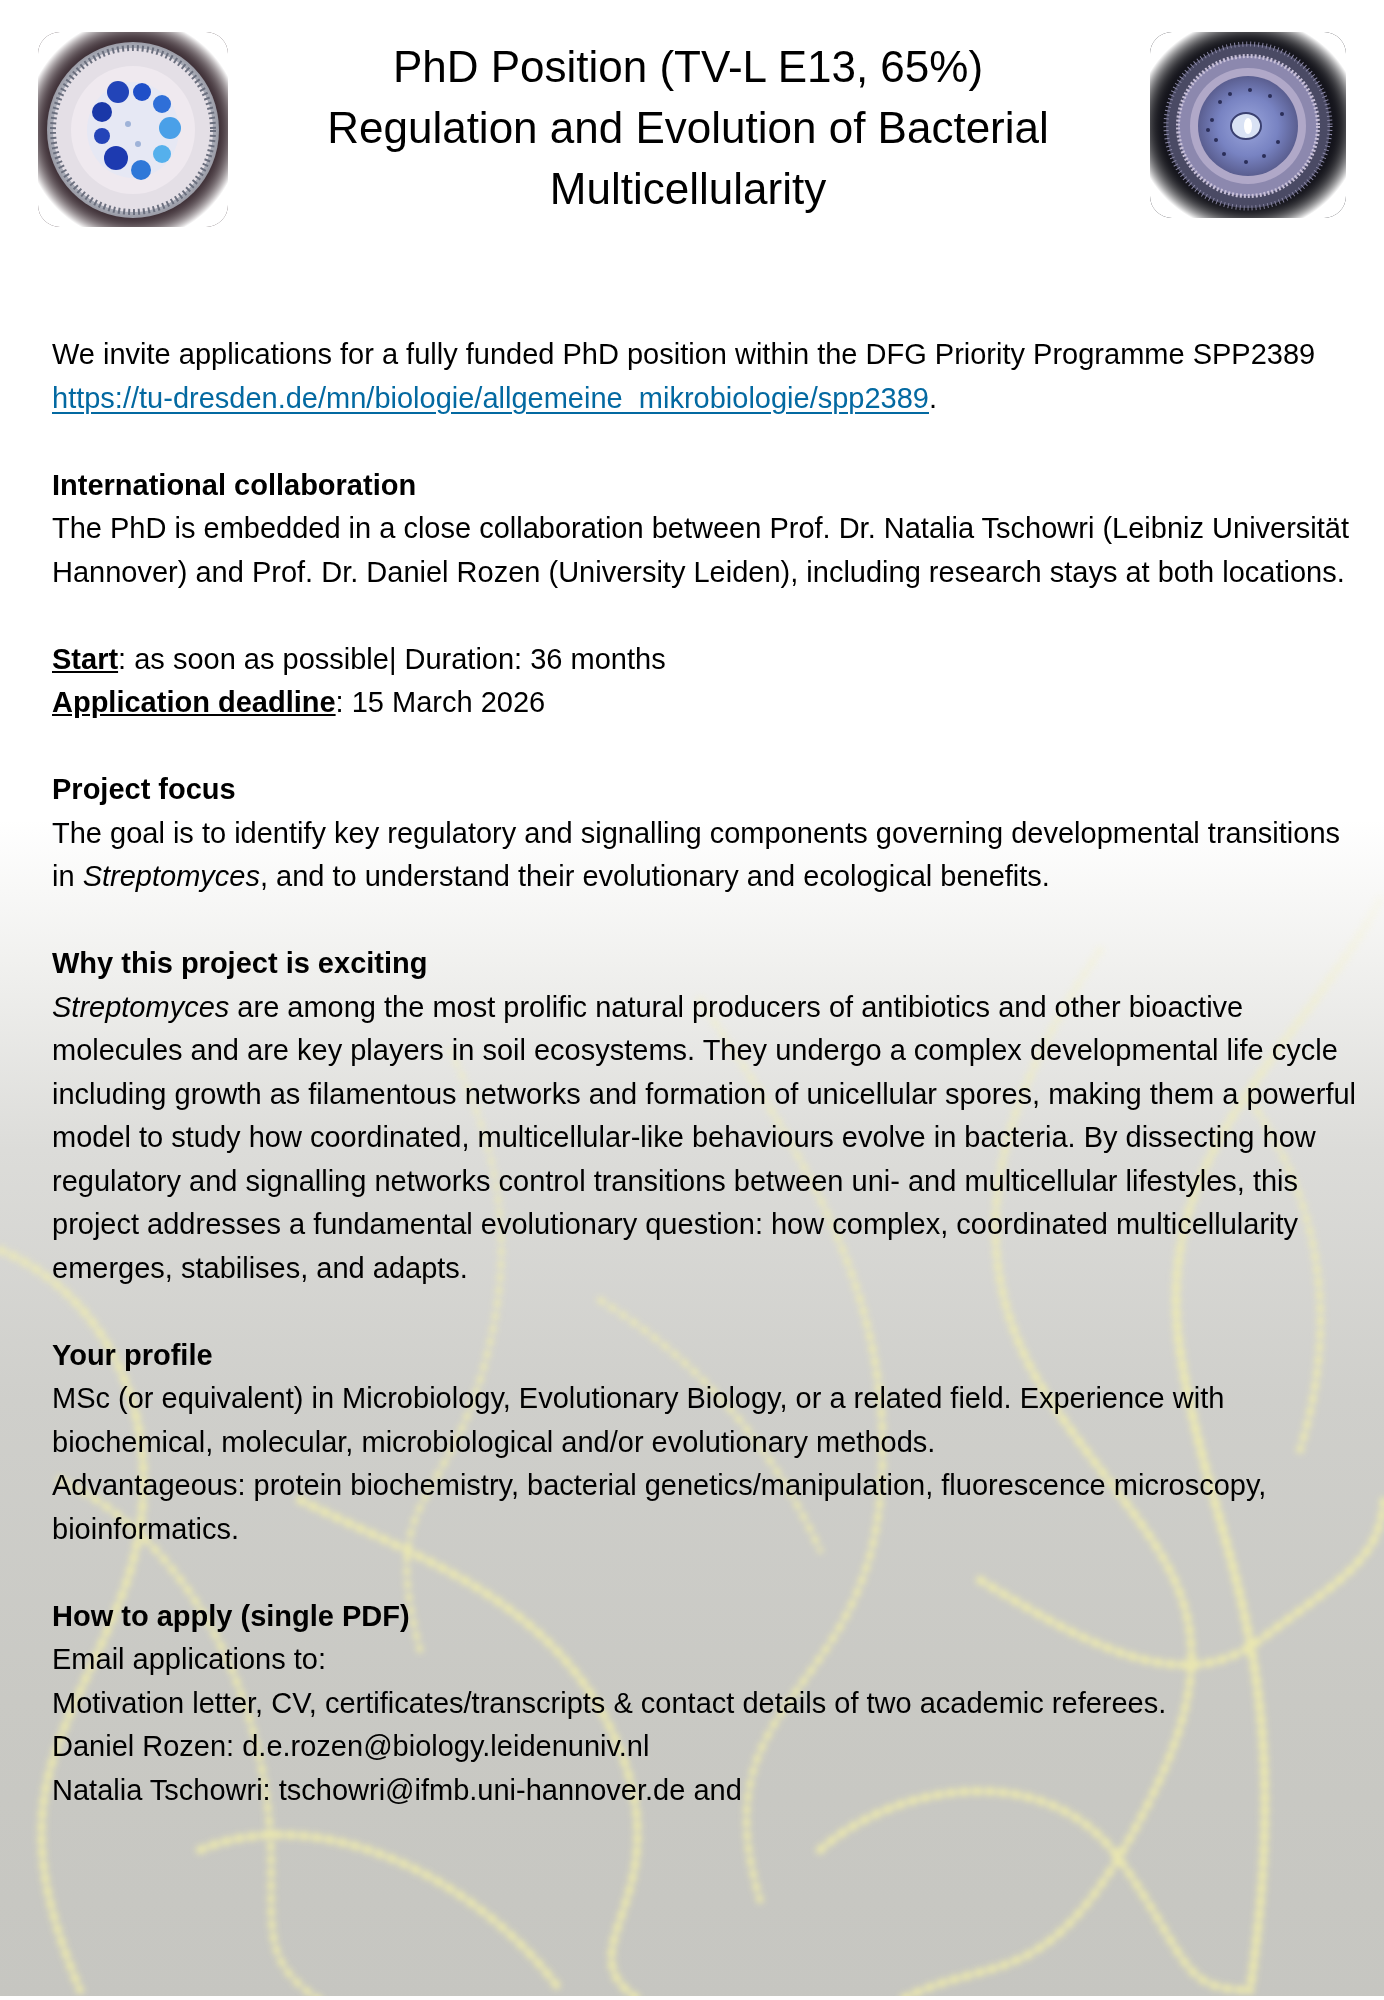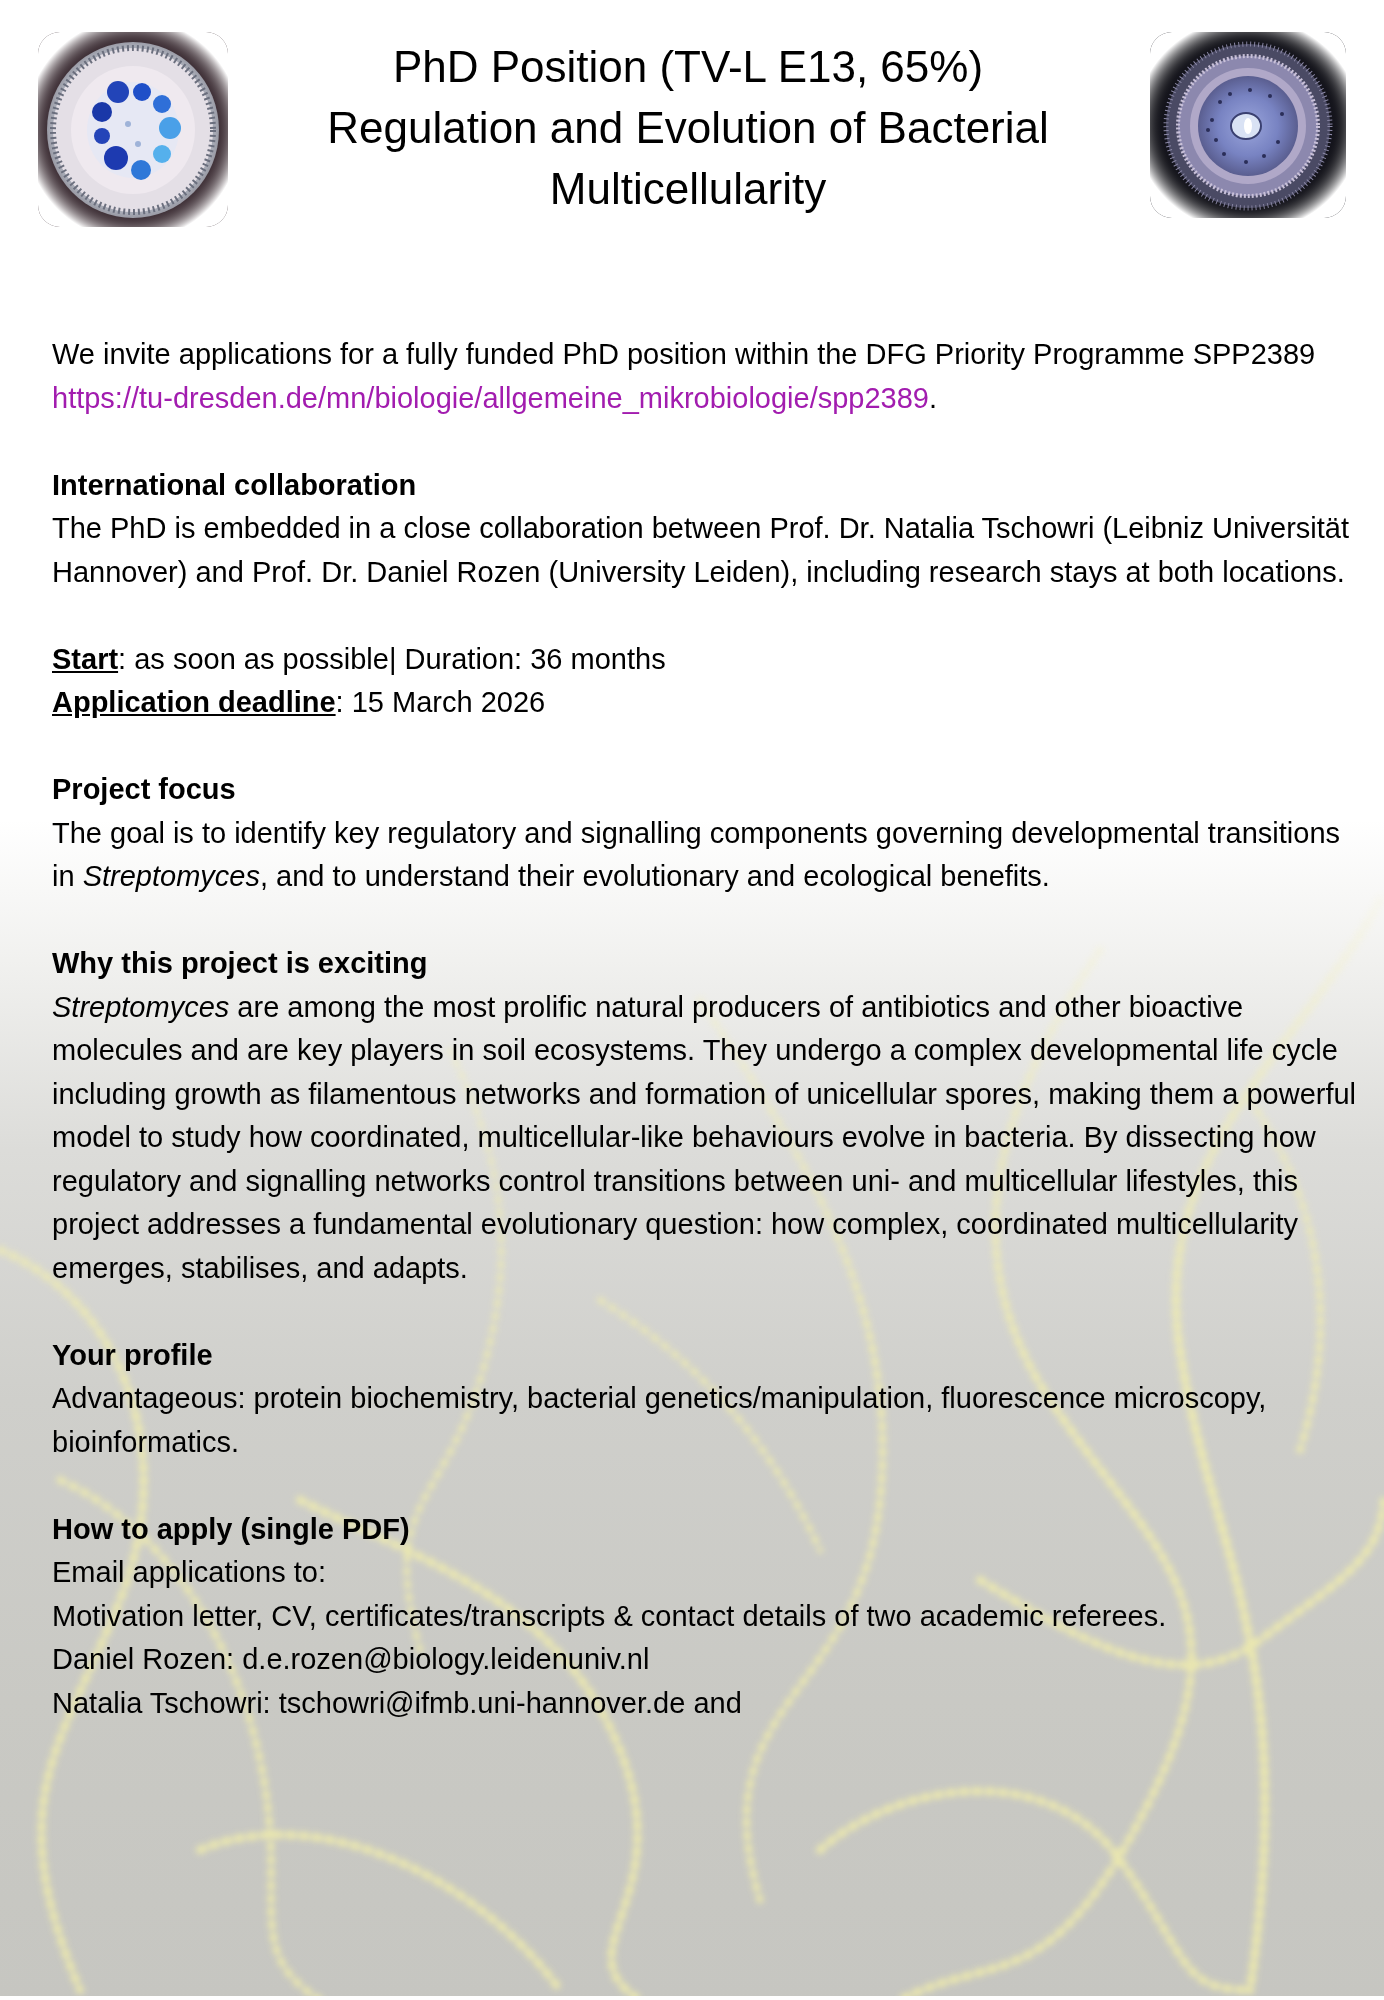--- a/index.html
+++ b/index.html
@@ -116,21 +116,22 @@
       height: 43.5px;
     }
     .heading {
       font-weight: 700;
       display: block;
     }
     .para {
       display: block;
     }
     .link {
-      color: #a21caf;
+      color: #0369a1;
+      text-decoration: underline;
       text-decoration-thickness: 2px;
       text-underline-offset: 4px;
     }
     .bold {
       font-weight: 700;
       text-decoration: underline;
     }
     .italic {
       font-style: italic;
     }
@@ -280,20 +281,21 @@
 
   <section class="section">
     <span class="heading">Why this project is exciting</span>
     <span class="para"><span class="italic">Streptomyces</span><span> are among the most prolific natural producers of antibiotics and other bioactive molecules and are key players in soil ecosystems. They undergo a complex developmental life cycle including growth as filamentous networks and formation of unicellular spores, making them a powerful model to study how coordinated, multicellular-like behaviours evolve in bacteria. By dissecting how regulatory and signalling networks control transitions between uni- and multicellular lifestyles, this project addresses a fundamental evolutionary question: how complex, coordinated multicellularity emerges, stabilises, and adapts.</span></span>
   </section>
 
   <div class="gap"></div>
 
   <section class="section">
     <span class="heading">Your profile</span>
+    <span class="para">MSc (or equivalent) in Microbiology, Evolutionary Biology, or a related field. Experience with biochemical, molecular, microbiological and/or evolutionary methods.</span>
     <span class="para">Advantageous: protein biochemistry, bacterial genetics/manipulation, fluorescence microscopy, bioinformatics.</span>
   </section>
 
   <div class="gap"></div>
 
   <section class="section">
     <span class="heading">How to apply (single PDF)</span>
     <span class="para">Email applications to:</span>
     <span class="para">Motivation letter, CV, certificates/transcripts &amp; contact details of two academic referees.</span>
     <span class="para">Daniel Rozen: d.e.rozen@biology.leidenuniv.nl</span>

